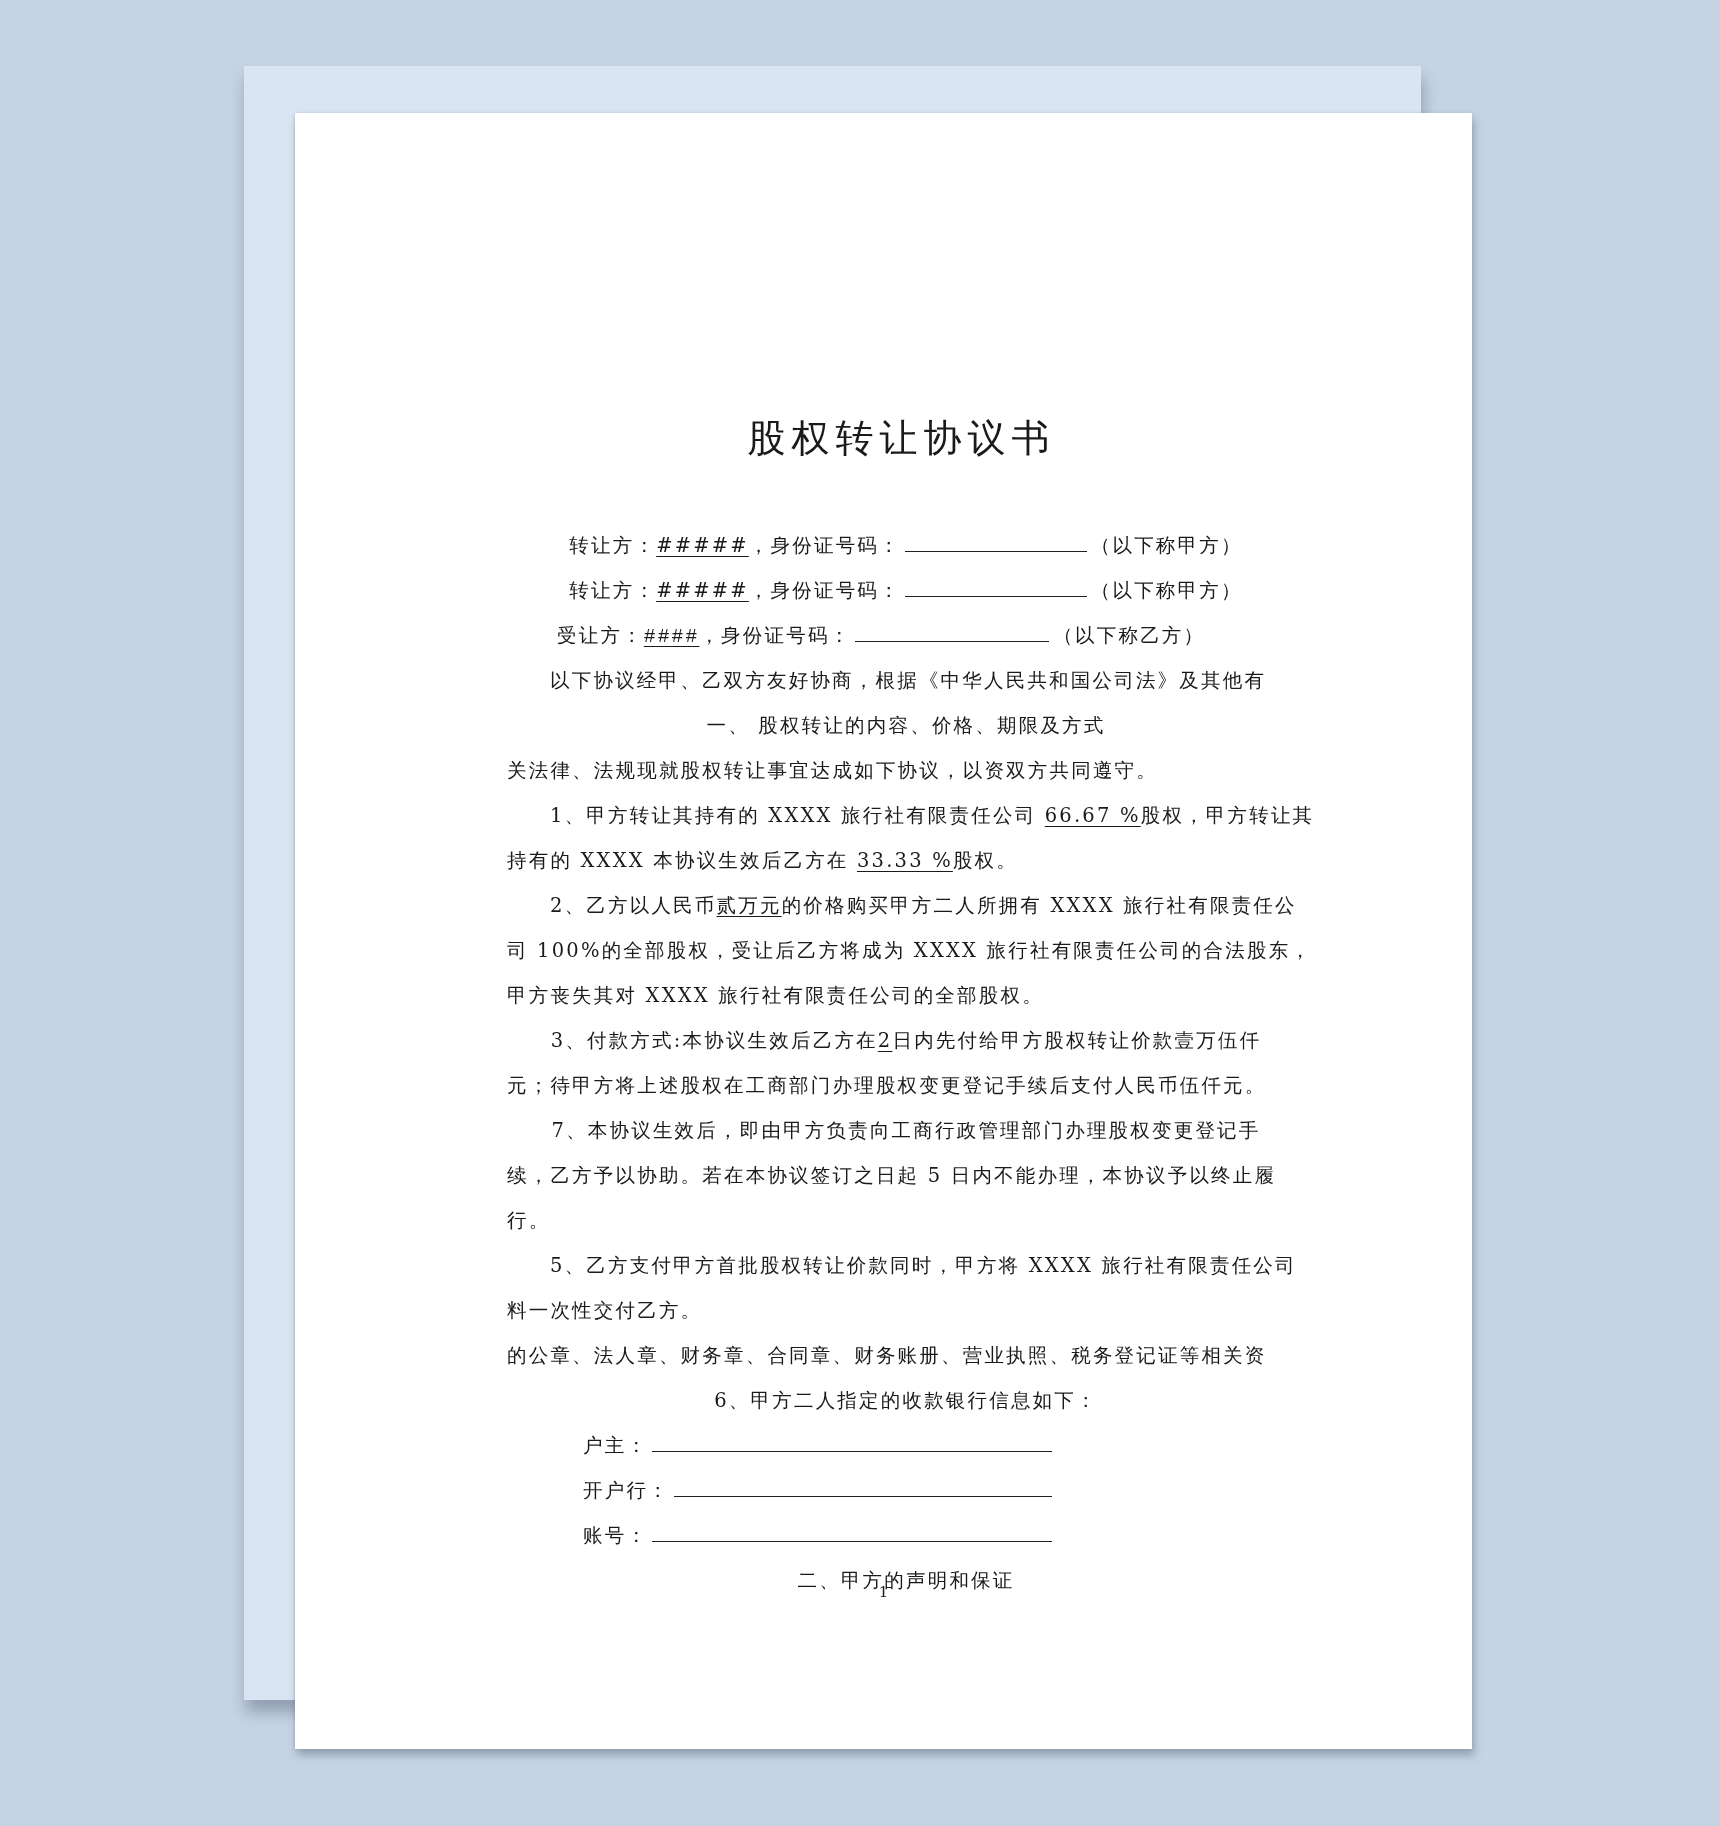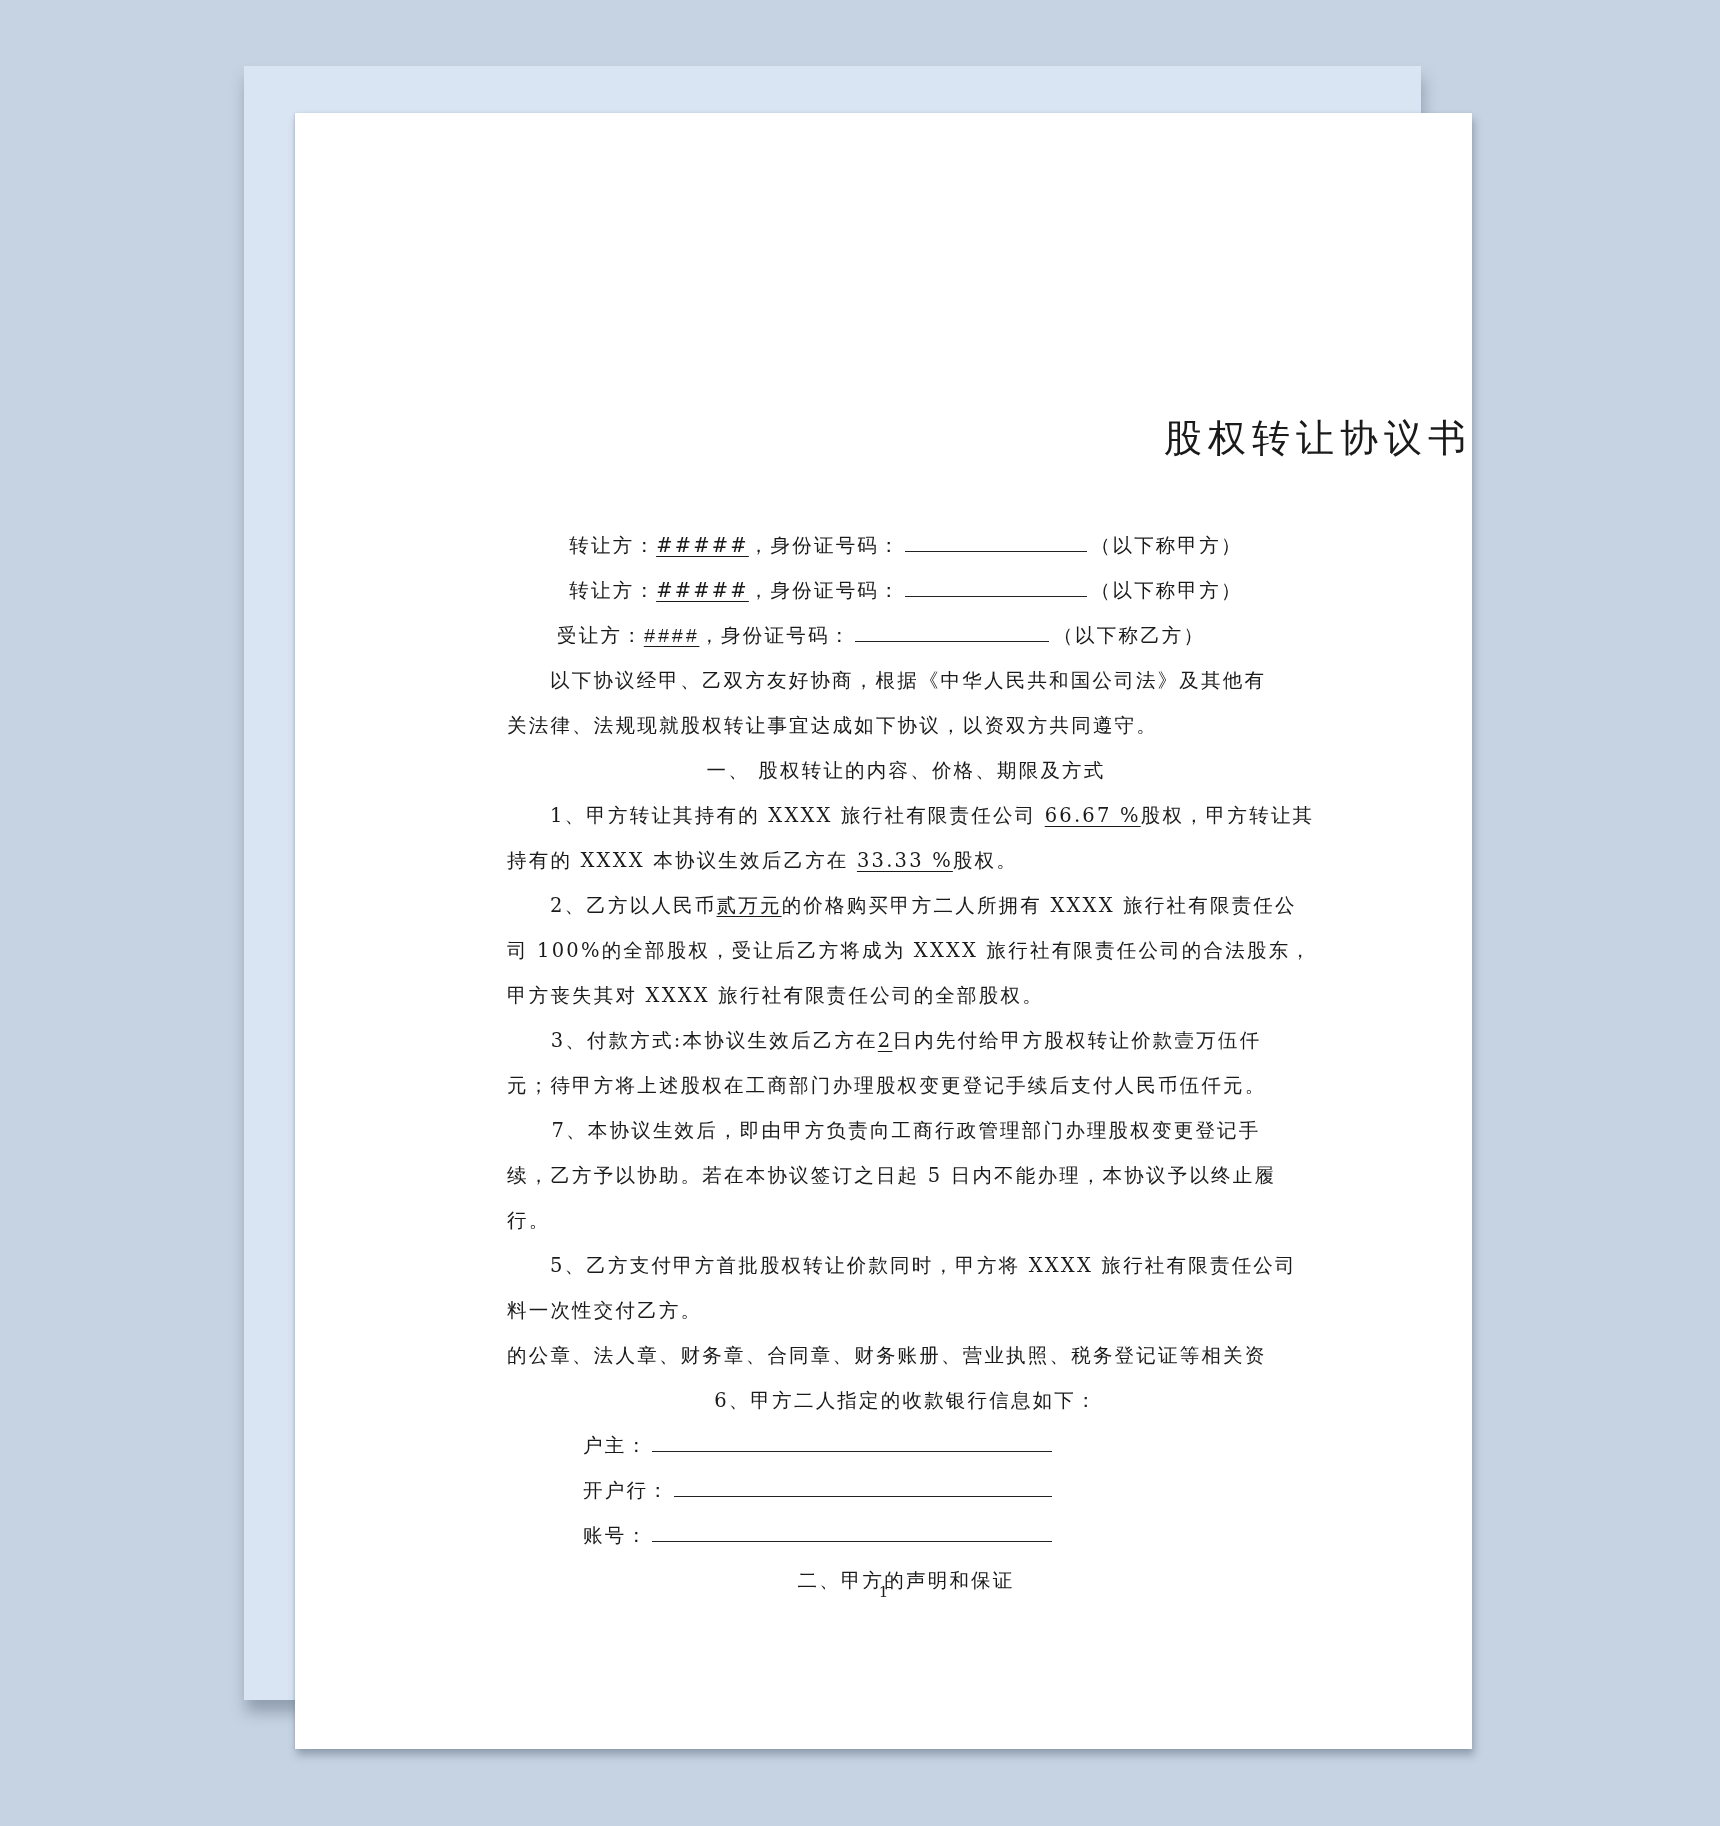--- a/index.html
+++ b/index.html
@@ -17,21 +17,21 @@
     box-shadow: 2px 12px 14px rgba(80,95,115,0.45);
   }
   .front-page {
     position: absolute; left: 295px; top: 113px;
     width: 1177px; height: 1636px;
     background: #ffffff;
     box-shadow: 2px 6px 8px rgba(80,95,115,0.45), -1px 0 2px rgba(120,140,170,0.25);
   }
   .title {
     position: absolute; left: 0; right: 0; top: 300px;
-    text-align: right; font-size: 38px; letter-spacing: 6px;
+    text-align: center; font-size: 38px; letter-spacing: 6px;
     font-weight: normal;
     padding-left: 36px;
   }
   .body-text {
     position: absolute; left: 212px; top: 410px; width: 755px;
     font-size: 19.5px; letter-spacing: 2.2px;
   }
   .line {
     height: 45px; line-height: 45px; white-space: nowrap;
   }
@@ -66,23 +66,23 @@
       <span>转让方：</span><span class="u">#####</span><span>，身份证号码：</span><span class="blank id"></span><span>（以下称甲方）</span>
     </div>
     <div class="line ind">
       <span>转让方：</span><span class="u">#####</span><span>，身份证号码：</span><span class="blank id"></span><span>（以下称甲方）</span>
     </div>
     <div class="line ind-p">
       <span>受让方：</span><span class="u">####</span><span>，身份证号码：</span><span class="blank id2"></span><span>（以下称乙方）</span>
     </div>
 
     <div class="line ind">以下协议经甲、乙双方友好协商，根据《中华人民共和国公司法》及其他有</div>
+    <div class="line ind">一、  股权转让的内容、价格、期限及方式</div>
+
     <div class="line">关法律、法规现就股权转让事宜达成如下协议，以资双方共同遵守。</div>
-
-    <div class="line ind">一、  股权转让的内容、价格、期限及方式</div>
 
     <div class="line ind">
       <span>1、甲方转让其持有的 XXXX 旅行社有限责任公司 </span><span class="u">66.67 %</span><span>股权，甲方转让其</span>
     </div>
     <div class="line">
       <span>持有的 XXXX 本协议生效后乙方在 </span><span class="u">33.33 %</span><span>股权。</span>
     </div>
 
     <div class="line ind">
       <span>2、乙方以人民币</span><span class="u">贰万元</span><span>的价格购买甲方二人所拥有 XXXX 旅行社有限责任公</span>

